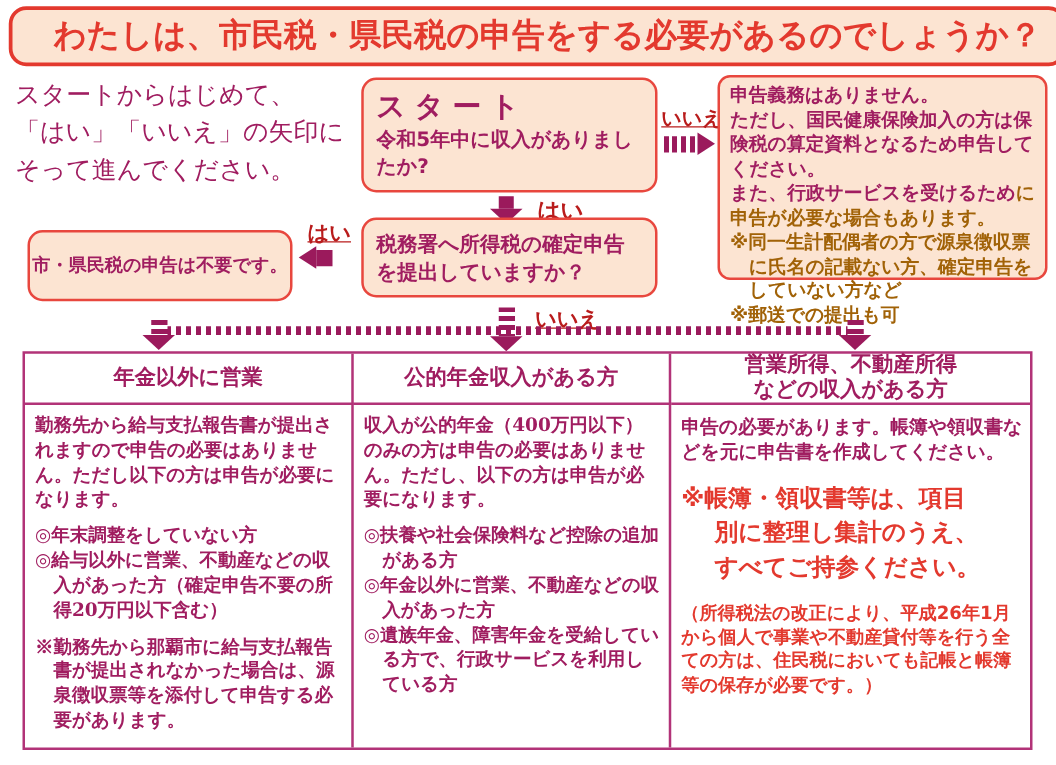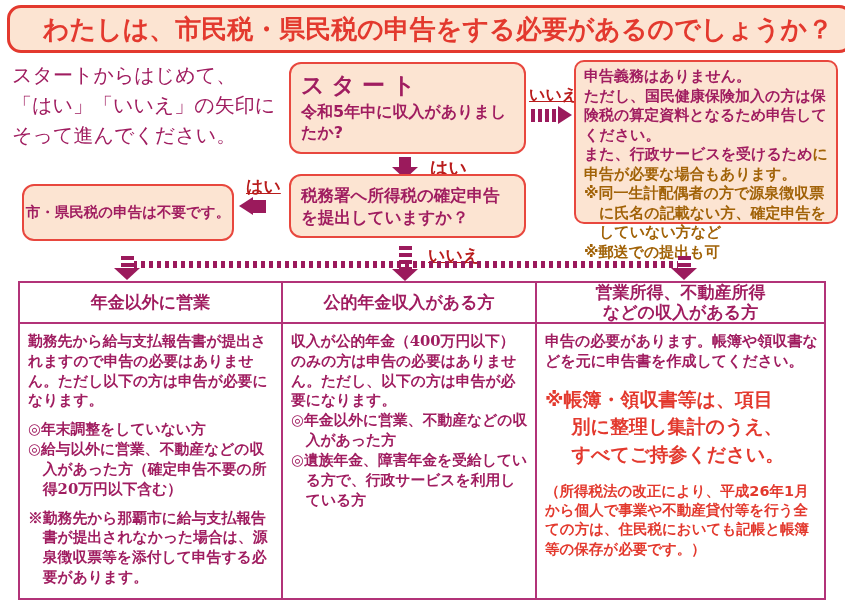--- a/index.html
+++ b/index.html
@@ -150,20 +150,21 @@
 
     <div class="td bsep mincho">
       <p>勤務先から給与支払報告書が提出されますので申告の必要はありません。ただし以下の方は申告が必要になります。</p>
       <p class="hang gap">◎年末調整をしていない方</p>
       <p class="hang">◎給与以外に営業、不動産などの収入があった方（確定申告不要の所得20万円以下含む）</p>
       <p class="hang gap">※勤務先から那覇市に給与支払報告書が提出されなかった場合は、源泉徴収票等を添付して申告する必要があります。</p>
     </div>
 
     <div class="td bsep mincho">
       <p>収入が公的年金（400万円以下）のみの方は申告の必要はありません。ただし、以下の方は申告が必要になります。</p>
+      <p class="hang gap">◎扶養や社会保険料など控除の追加がある方</p>
       <p class="hang">◎年金以外に営業、不動産などの収入があった方</p>
       <p class="hang">◎遺族年金、障害年金を受給している方で、行政サービスを利用している方</p>
     </div>
 
     <div class="td">
       <p class="c3-intro">申告の必要があります。帳簿や領収書などを元に申告書を作成してください。</p>
       <p class="emph">※帳簿・領収書等は、項目
 別に整理し集計のうえ、
 すべてご持参ください。</p>
       <p class="foot">（所得税法の改正により、平成26年1月から個人で事業や不動産貸付等を行う全ての方は、住民税においても記帳と帳簿等の保存が必要です。）</p>

